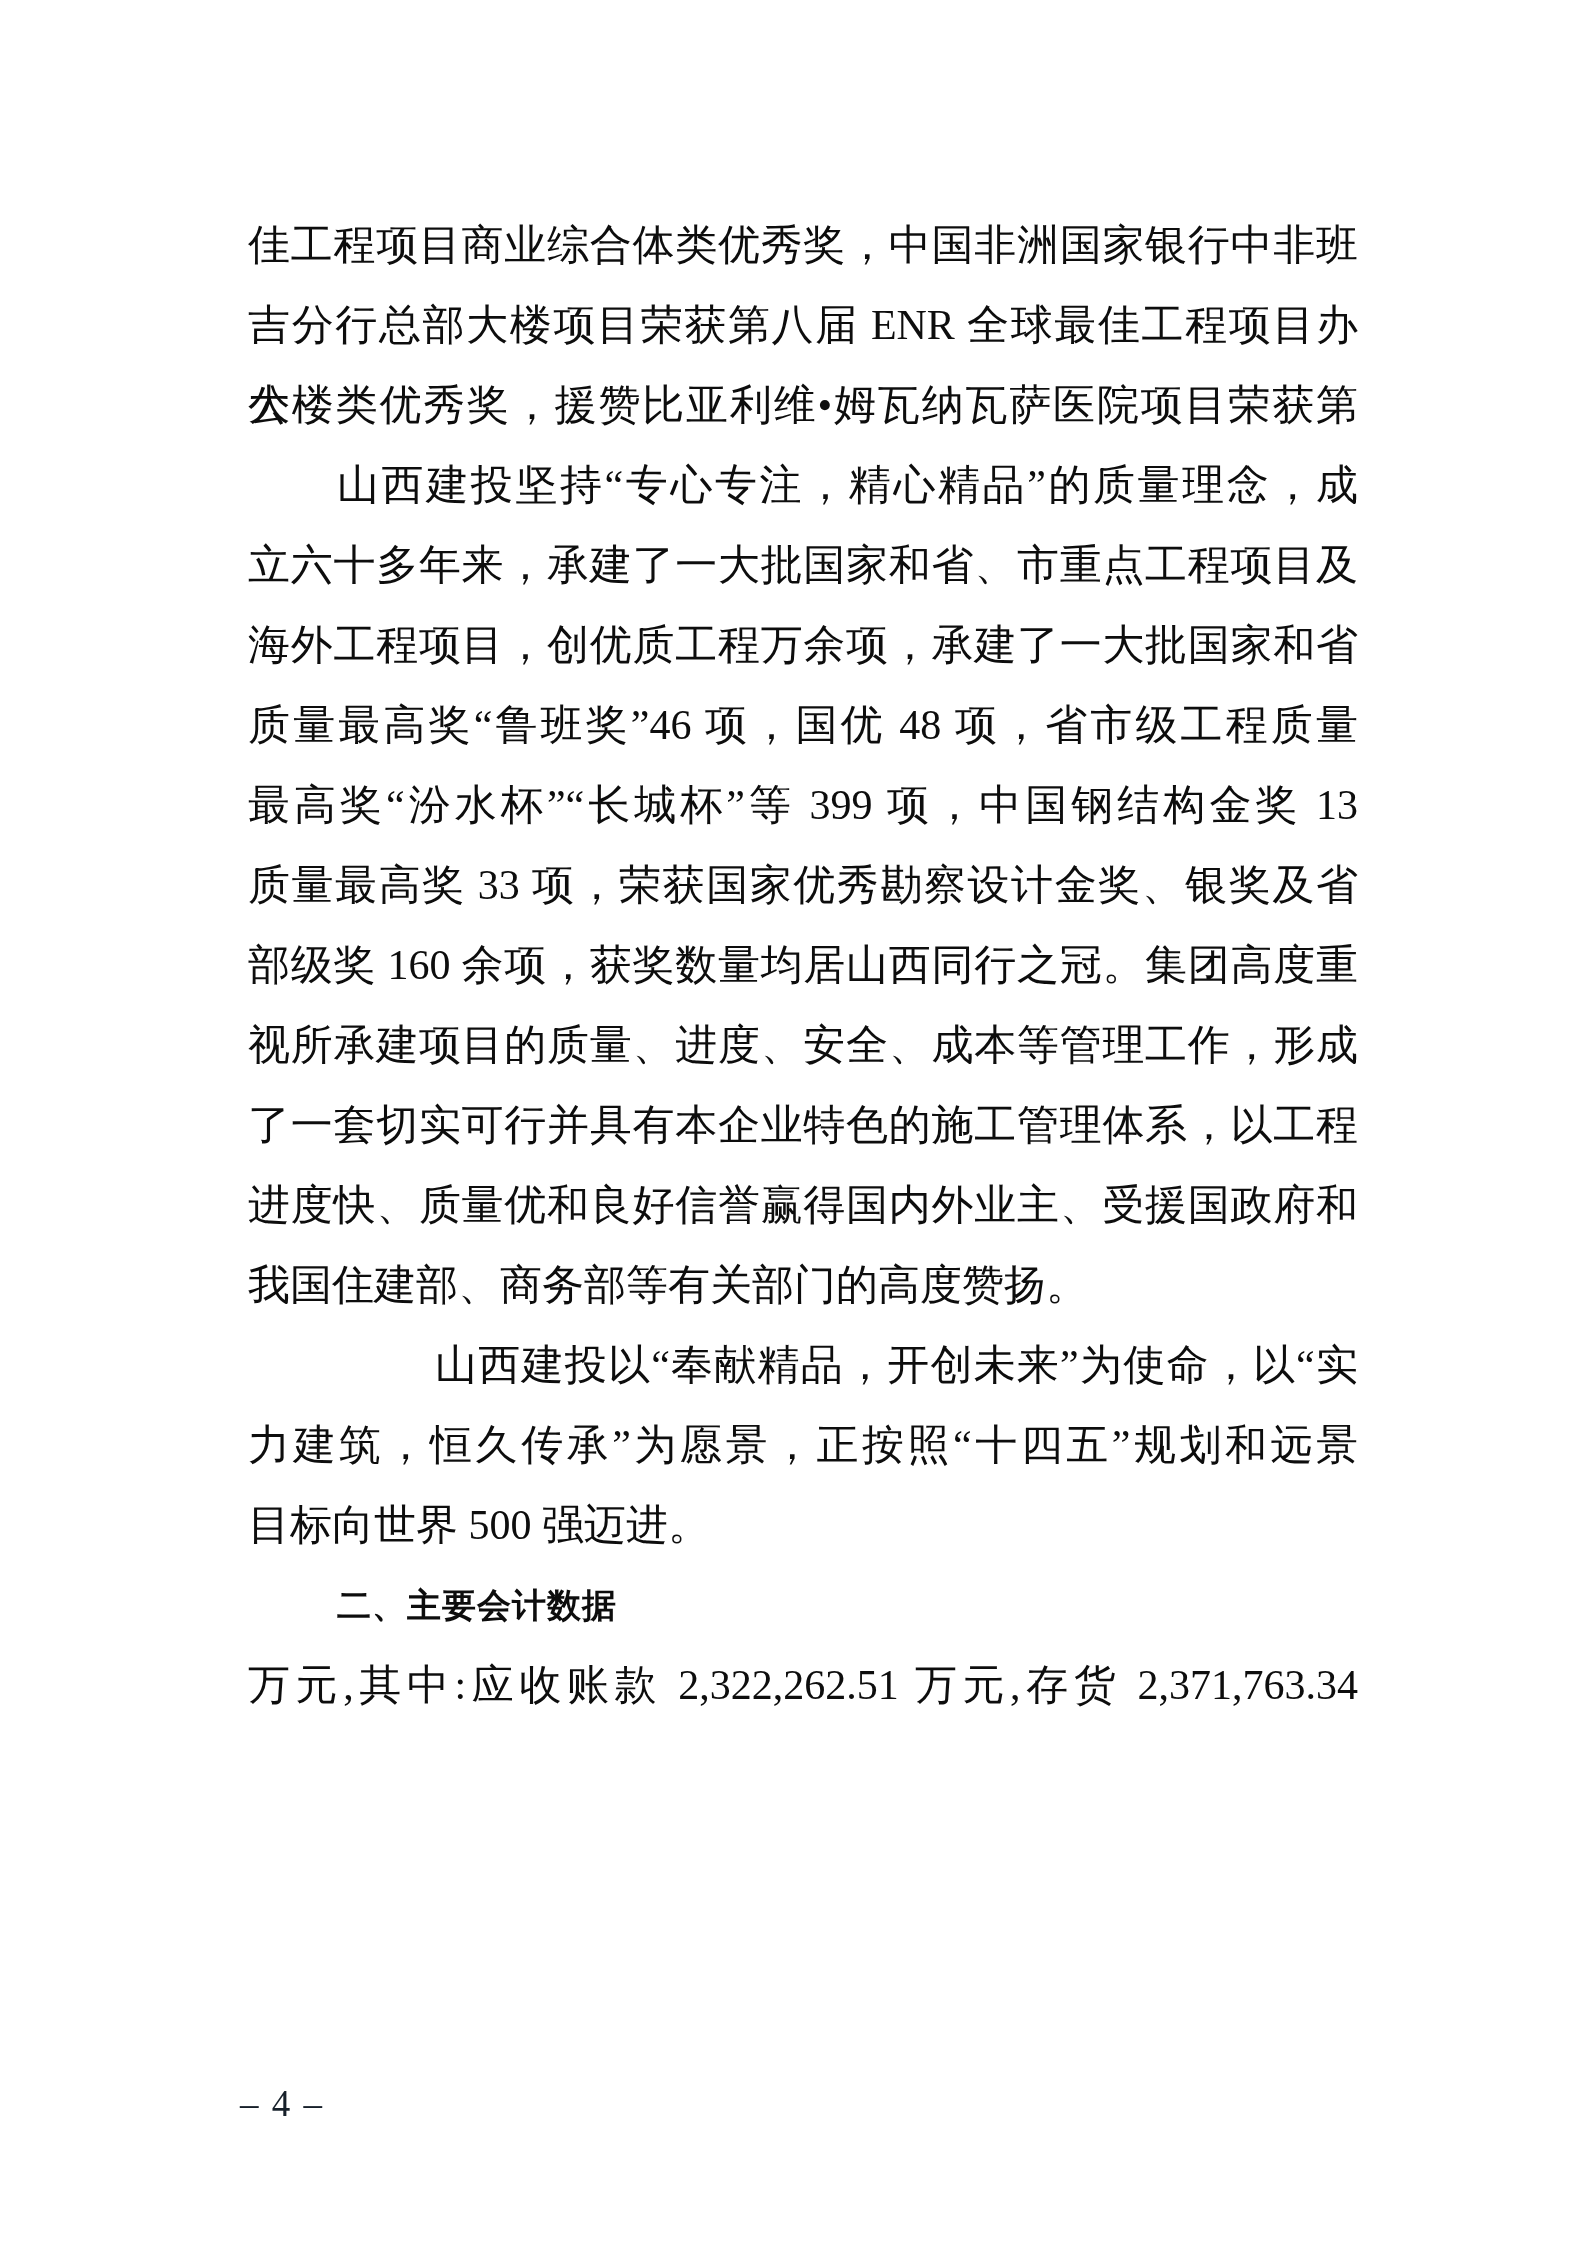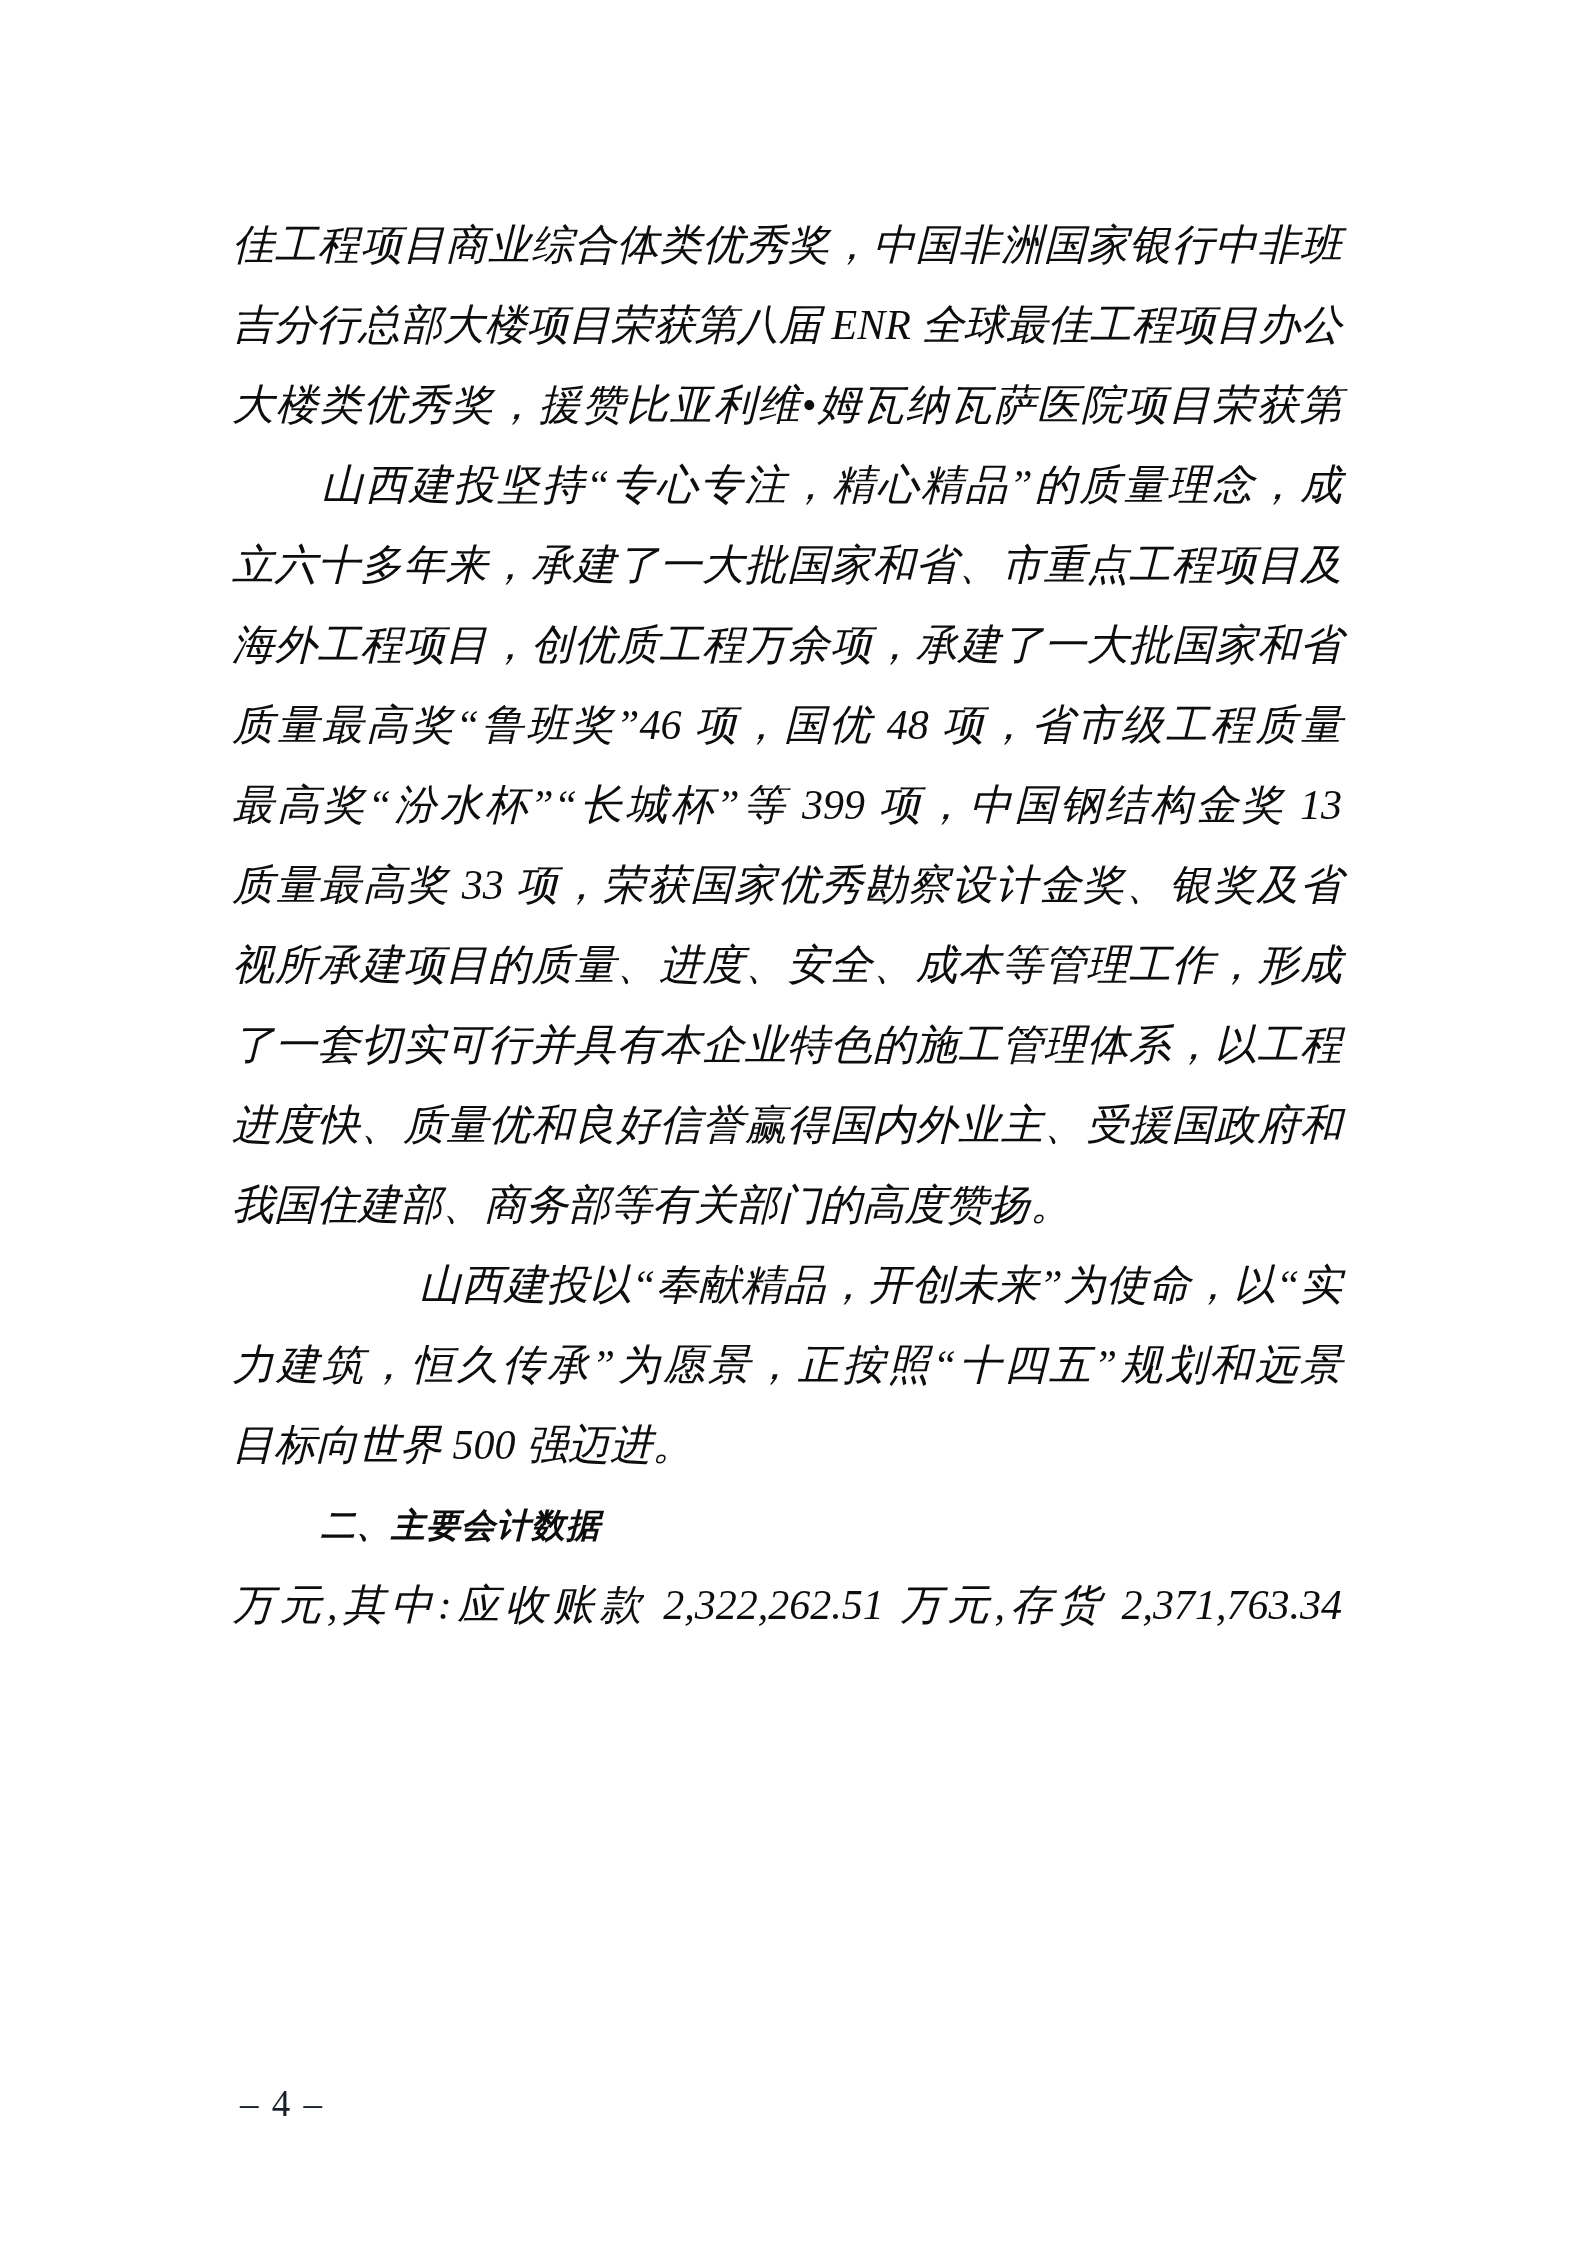--- a/index.html
+++ b/index.html
@@ -16,24 +16,23 @@
     color: #0d0d0d;
     overflow: hidden;
   }
   .page {
     position: absolute;
     inset: 0;
     background: #ffffff;
   }
   .text-block {
     position: absolute;
-    left: 232px;
+    left: 248px;
     top: 205px;
     width: 1110px;
-    font-style: italic;
   }
   .line {
     margin: 0;
     padding: 0;
     height: 80px;
     line-height: 80px;
     font-size: 42px;
     font-weight: normal;
     text-align: justify;
     text-align-last: justify;
@@ -72,20 +71,21 @@
   <main class="text-block">
     <p class="line">佳工程项目商业综合体类优秀奖，中国非洲国家银行中非班</p>
     <p class="line">吉分行总部大楼项目荣获第八届 ENR 全球最佳工程项目办公</p>
     <p class="line">大楼类优秀奖，援赞比亚利维•姆瓦纳瓦萨医院项目荣获第</p>
     <p class="line indent-2">山西建投坚持“专心专注，精心精品”的质量理念，成</p>
     <p class="line">立六十多年来，承建了一大批国家和省、市重点工程项目及</p>
     <p class="line">海外工程项目，创优质工程万余项，承建了一大批国家和省</p>
     <p class="line">质量最高奖“鲁班奖”46 项，国优 48 项，省市级工程质量</p>
     <p class="line">最高奖“汾水杯”“长城杯”等 399 项，中国钢结构金奖 13</p>
     <p class="line">质量最高奖 33 项，荣获国家优秀勘察设计金奖、银奖及省</p>
+    <p class="line">部级奖 160 余项，获奖数量均居山西同行之冠。集团高度重</p>
     <p class="line">视所承建项目的质量、进度、安全、成本等管理工作，形成</p>
     <p class="line">了一套切实可行并具有本企业特色的施工管理体系，以工程</p>
     <p class="line">进度快、质量优和良好信誉赢得国内外业主、受援国政府和</p>
     <p class="line end">我国住建部、商务部等有关部门的高度赞扬。</p>
     <p class="line indent-4">山西建投以“奉献精品，开创未来”为使命，以“实</p>
     <p class="line">力建筑，恒久传承”为愿景，正按照“十四五”规划和远景</p>
     <p class="line end">目标向世界 500 强迈进。</p>
     <h2 class="line heading indent-2">二、主要会计数据</h2>
     <p class="line">万元,其中:应收账款 2,322,262.51 万元,存货 2,371,763.34</p>
   </main>

